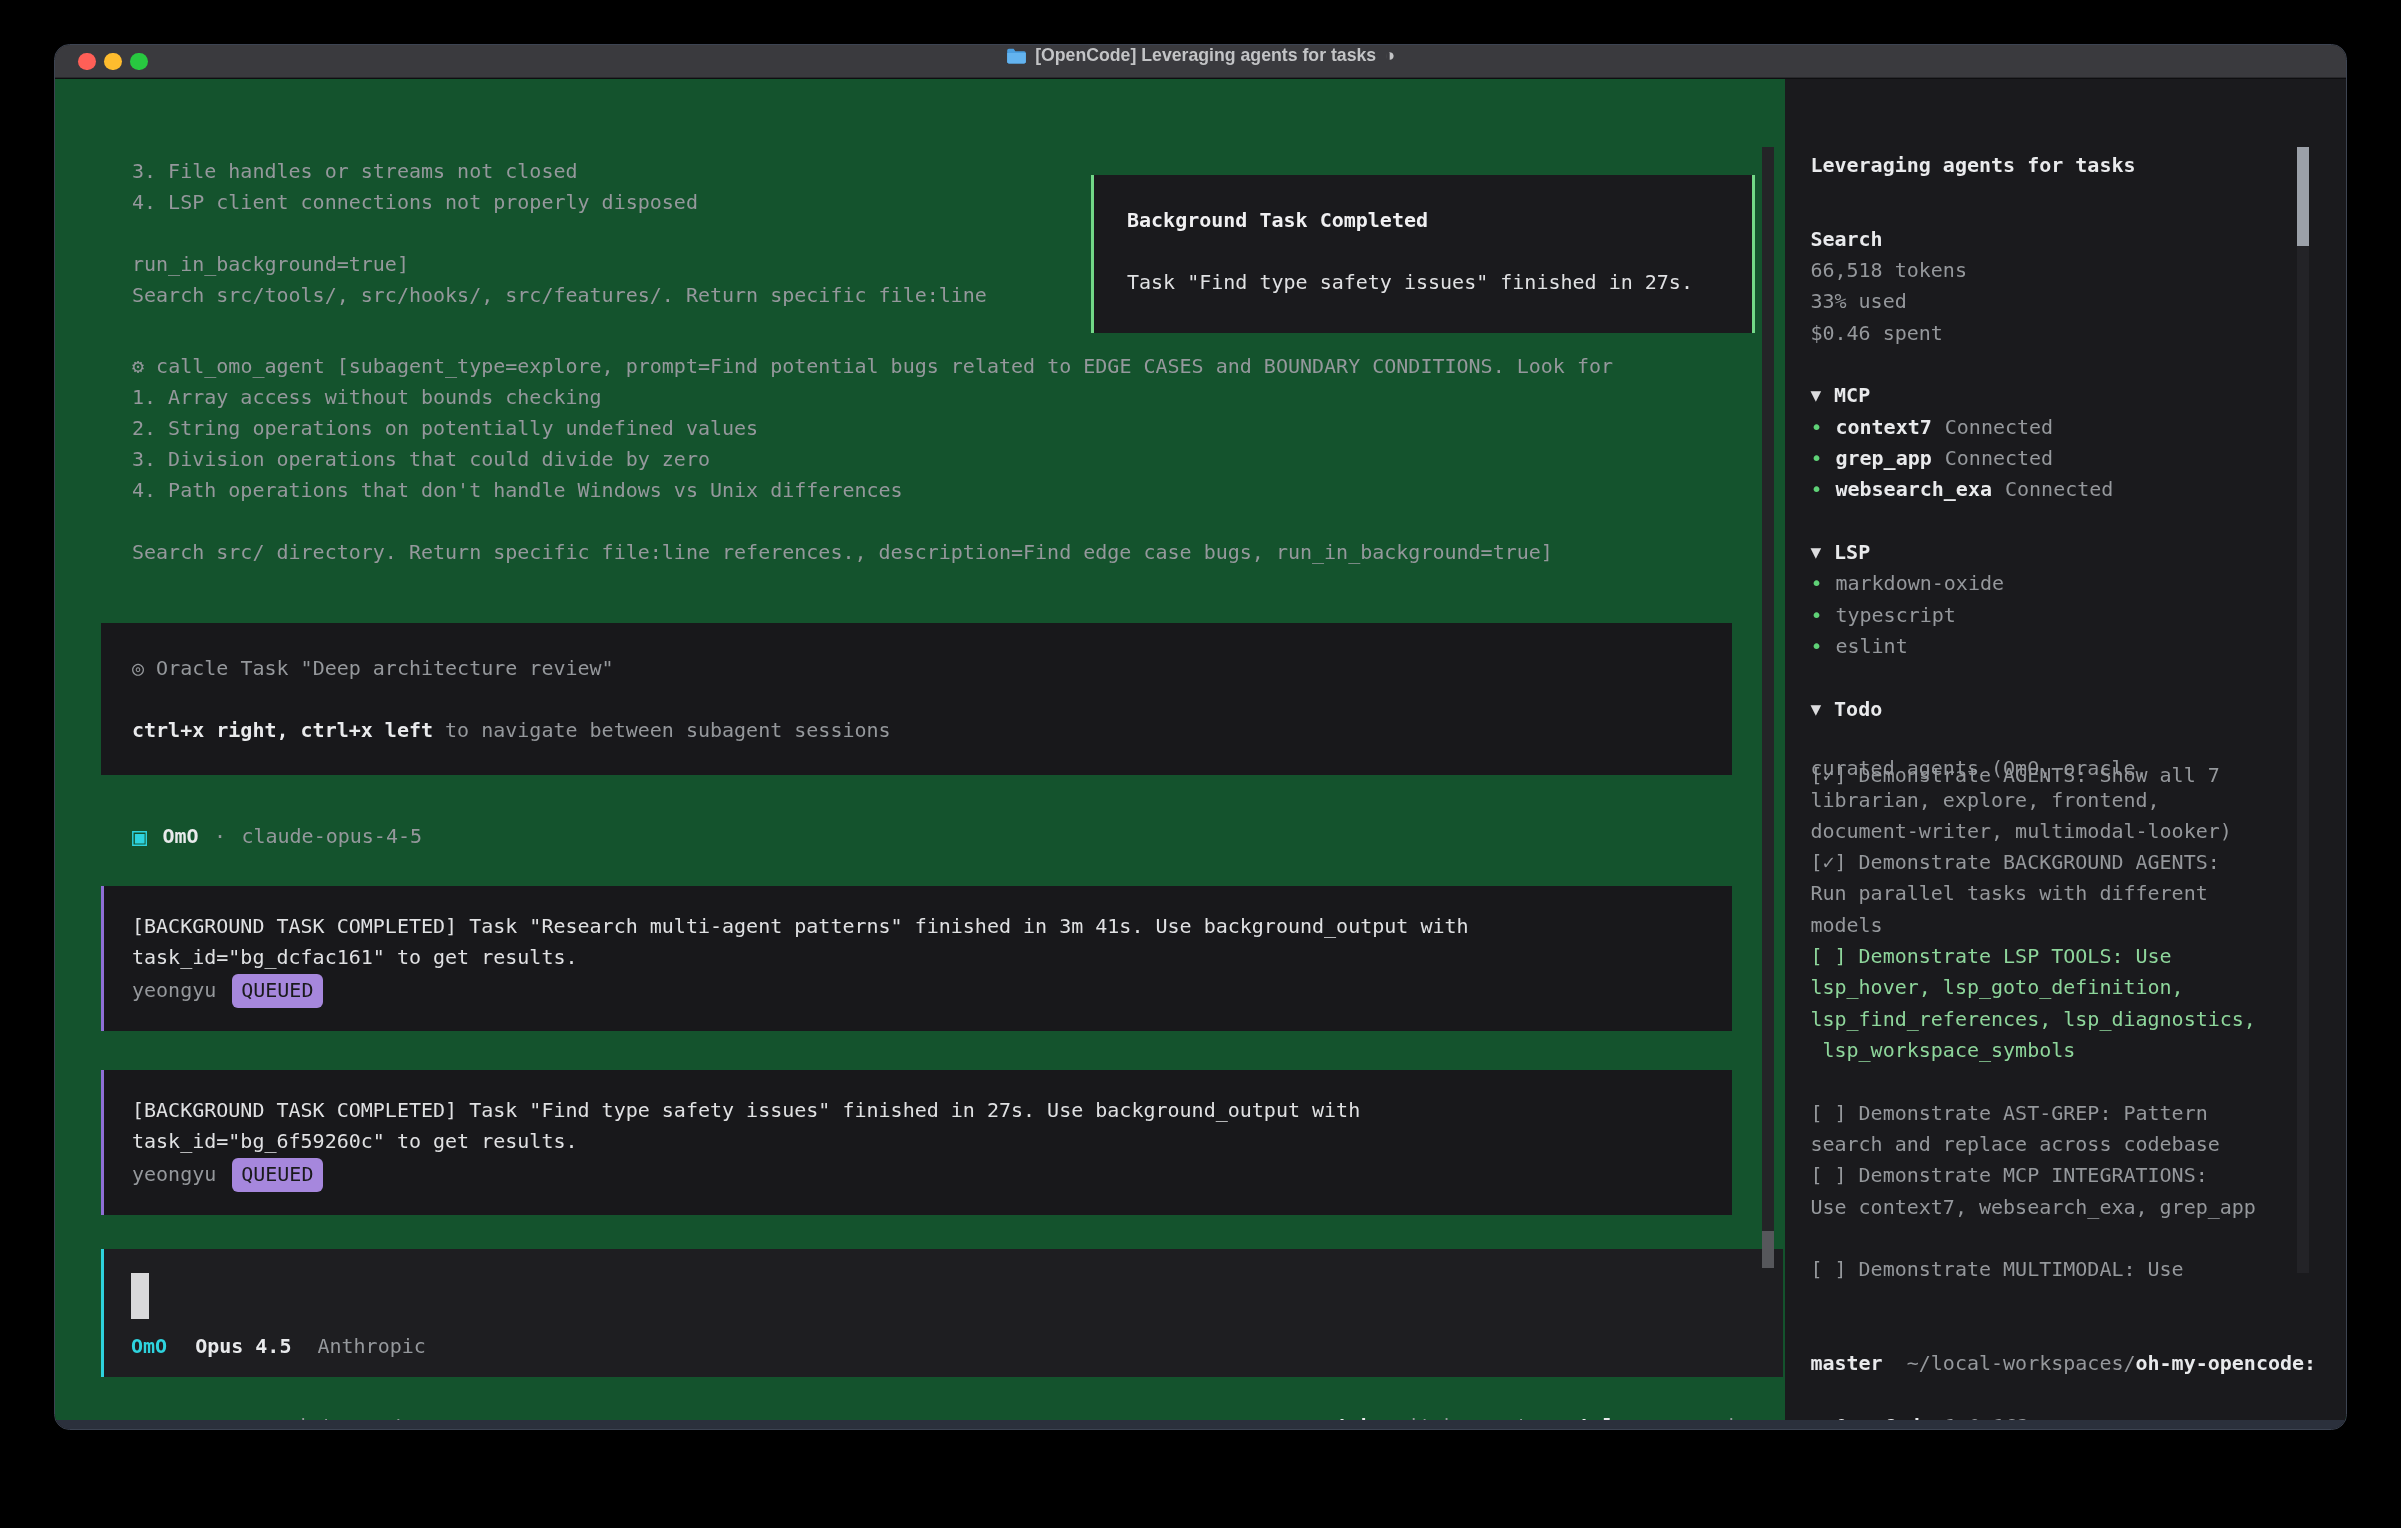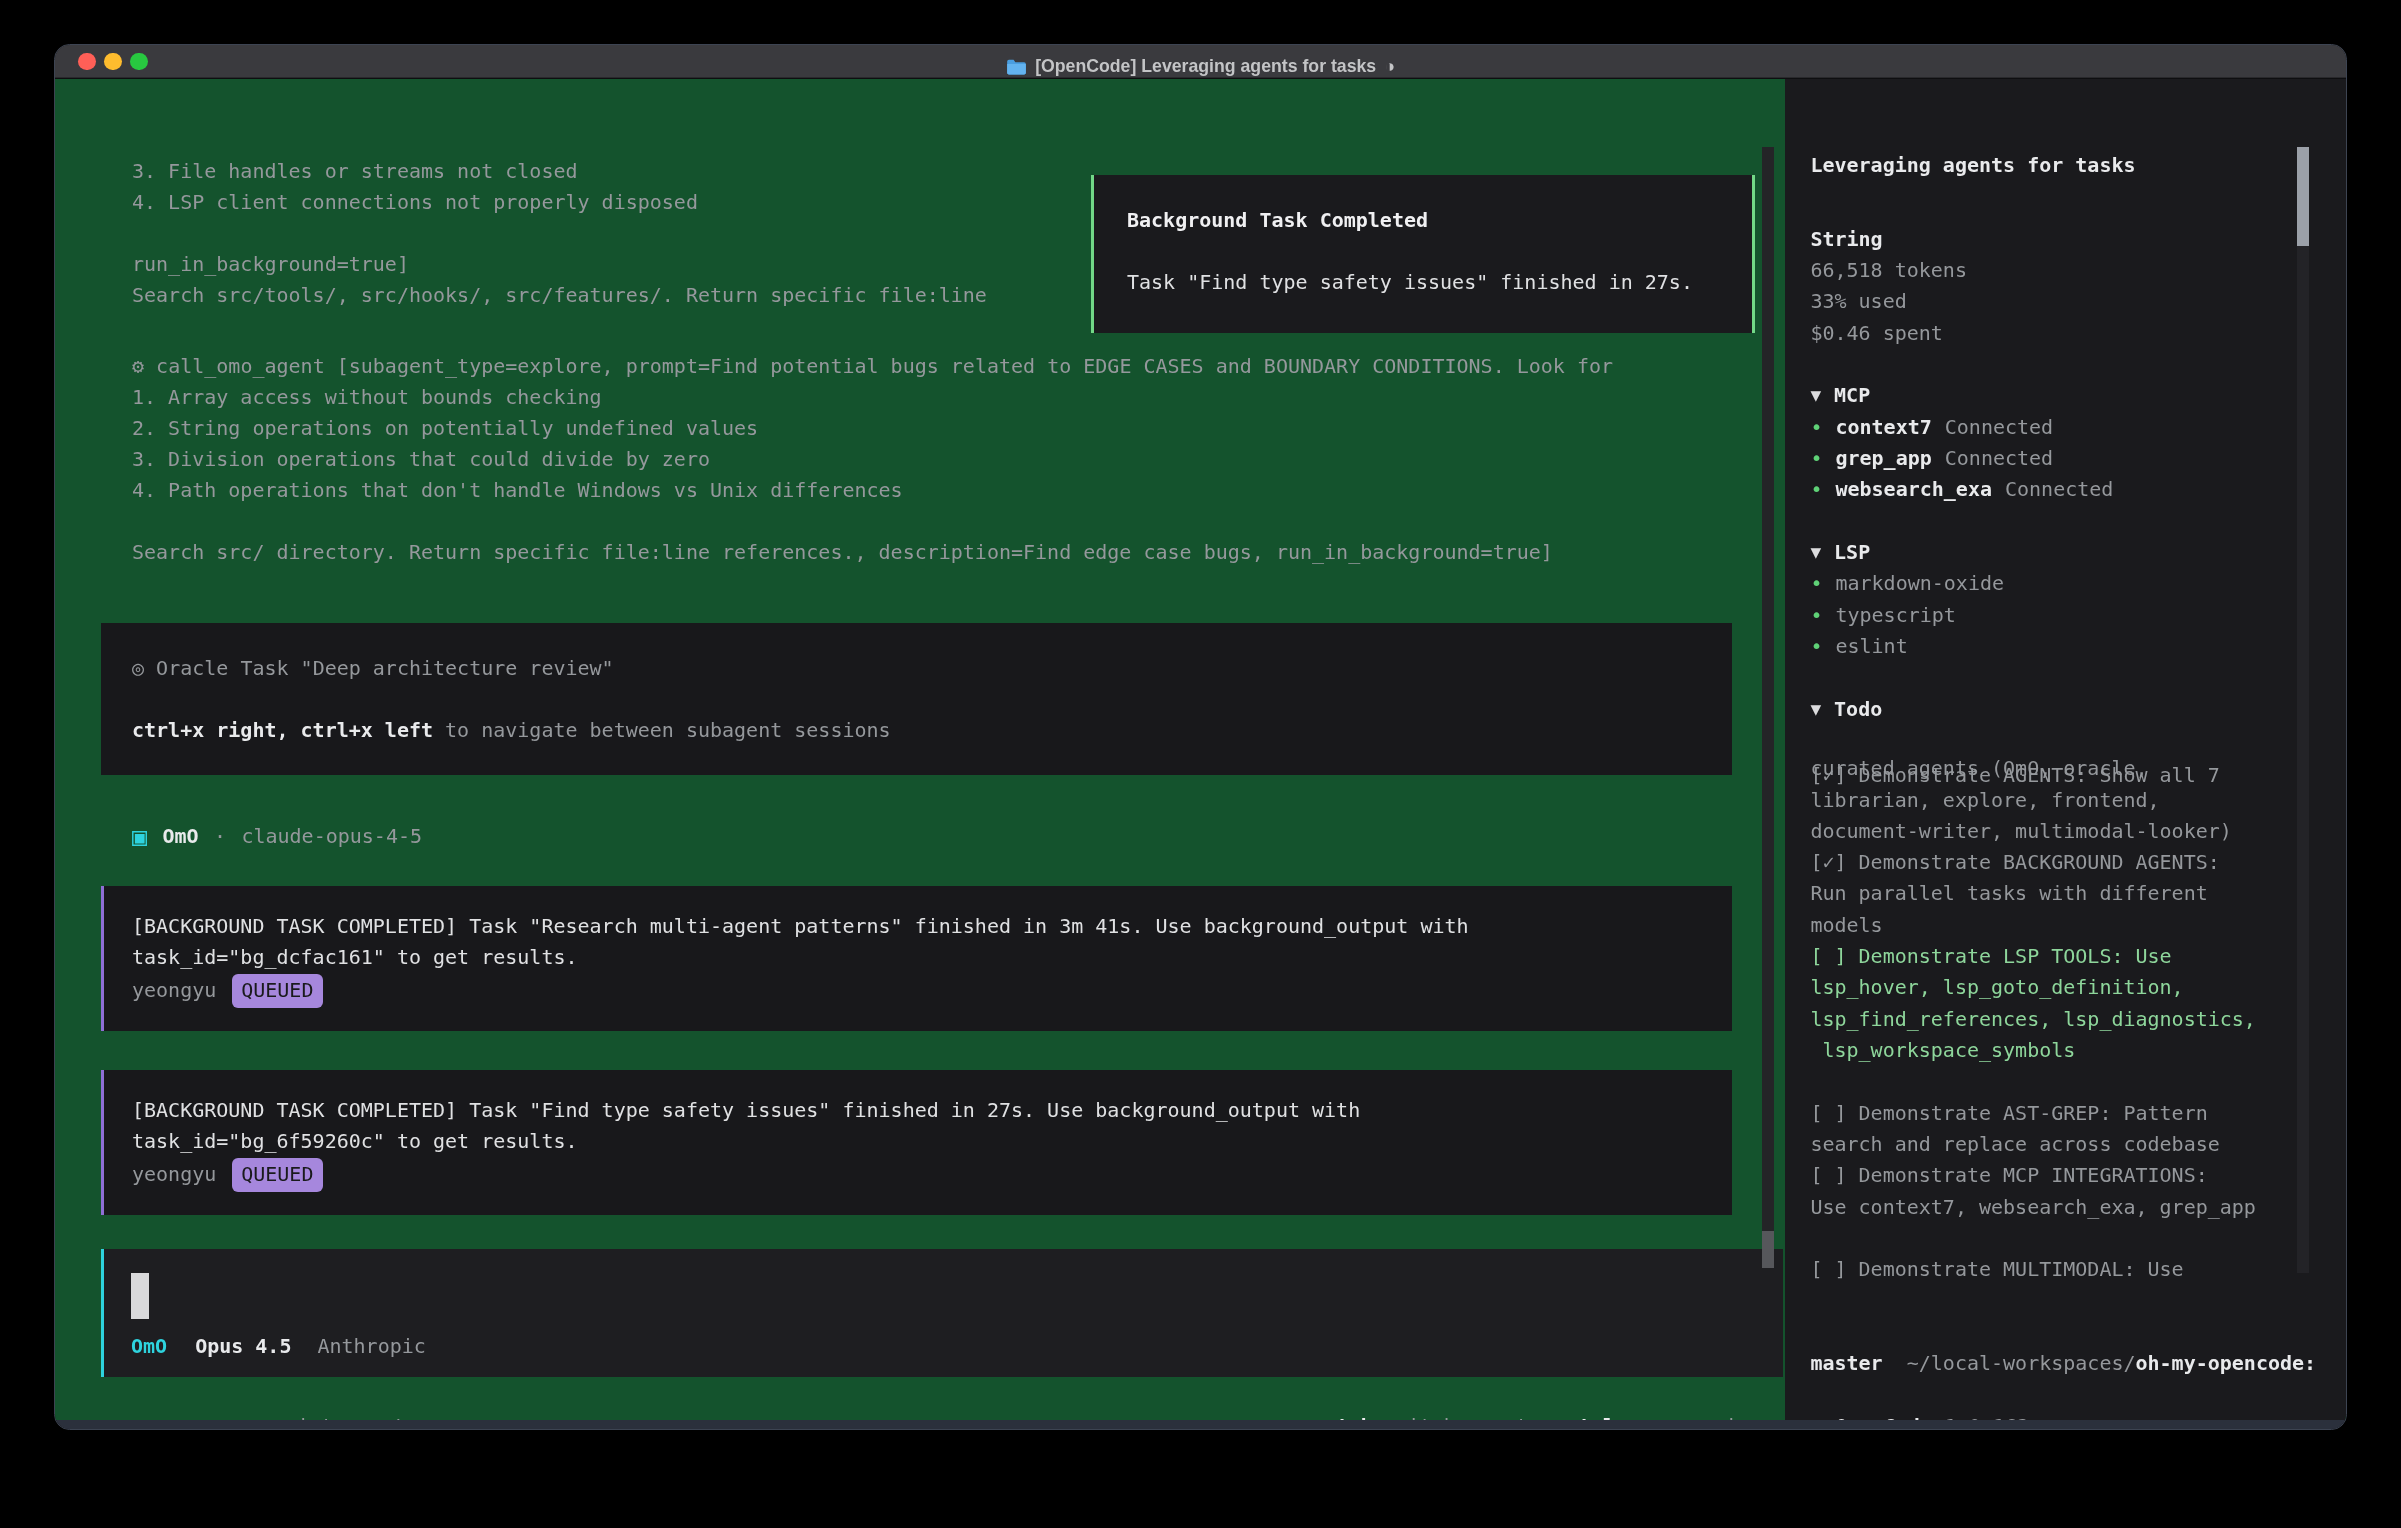--- a/index.html
+++ b/index.html
@@ -6,21 +6,21 @@
   html,body { width:2401px; height:1528px; background:#000; overflow:hidden; }
   .mono { font-family:"DejaVu Sans Mono", monospace; font-size:20px; line-height:31px; }
   .sans { font-family:"Liberation Sans", sans-serif; }
 
   .window {
     position:absolute; left:54px; top:44px; width:2293px; height:1386px;
     background:#0e0e10; border:1.2px solid #3d4452; border-radius:15.4px; overflow:hidden;
   }
   .titlebar {
     position:absolute; left:0; top:0; right:0; height:33px; background:#3a3a3e;
-    border-bottom:0.6px solid #29292c; display:flex; align-items:flex-end; justify-content:center;
+    border-bottom:0.6px solid #29292c; display:flex; align-items:flex-start; justify-content:center;
   }
   .traffic { position:absolute; left:23px; top:7.7px; display:flex; gap:8.3px; }
   .traffic span { width:17.7px; height:17.7px; border-radius:50%; display:block; }
   .tl-close { background:#ff5f57; }
   .tl-min { background:#febc2e; }
   .tl-zoom { background:#28c840; }
   .titletext { color:#c3c4c6; font-weight:bold; font-size:17.7px; display:flex; align-items:center; gap:8.3px; }
   .folder-svg { width:21px; height:17.7px; }
 
   .content { position:absolute; top:34px; left:0; right:0; bottom:9.5px; background:#14532d; }
@@ -217,21 +217,21 @@
       <div class="main-scrollbar">
         <div class="main-scroll-thumb"></div>
       </div>
 
     </div>
 
     <div class="sidebar">
 
       <div class="side-row bold white" style="top:71px">Leveraging agents for tasks</div>
 
-      <div class="side-row bold white" style="top:145px">String</div>
+      <div class="side-row bold white" style="top:145px">Search</div>
       <div class="side-row gray" style="top:176px">66,518 tokens</div>
       <div class="side-row gray" style="top:207px">33% used</div>
       <div class="side-row gray" style="top:239px">$0.46 spent</div>
 
       <div class="side-row sec-head" style="top:301px">
         <span class="tri">▼</span>
         <span class="bold white">MCP</span>
       </div>
       <div class="side-row bullet-row" style="top:333px">
         <span class="b-green">•</span>

